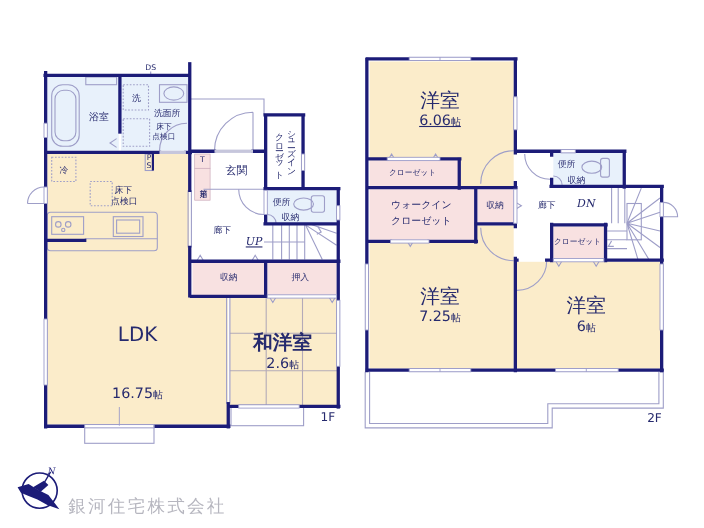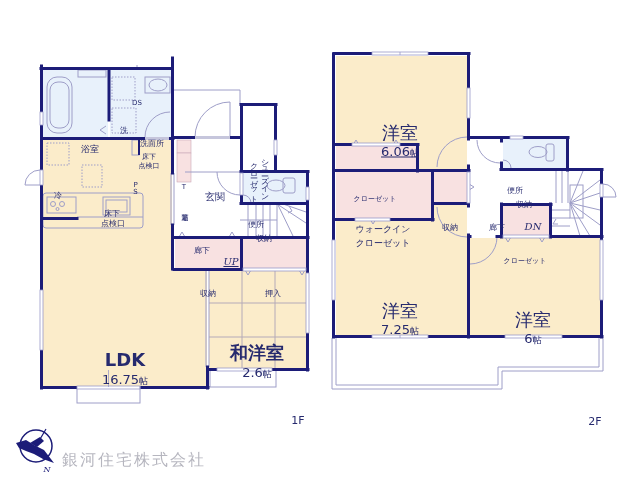--- a/index.html
+++ b/index.html
@@ -1,18 +1,18 @@
 <!DOCTYPE html>
 <html><head>
 <meta charset="utf-8">
 <style>
   html,body{margin:0;padding:0;background:#ffffff;}
   body{width:640px;height:480px;position:relative;overflow:hidden;font-family:"DejaVu Sans",sans-serif;color:#262a6e;}
   .plan{position:absolute;left:0;top:0;}
-  .lbl{position:absolute;transform:translate(-50%,-50%);white-space:nowrap;line-height:1;color:#262a6e;margin-top:41px;}
+  .lbl{position:absolute;transform:translate(-50%,-50%);white-space:nowrap;line-height:1;color:#262a6e;}
   .s7{font-size:7px;} .s8{font-size:8px;} .s9{font-size:9px;} .s10{font-size:10px;}
   .room{font-size:18px;}
   .size{font-size:13px;}
   .unit{font-size:9px;}
   .vert{writing-mode:vertical-rl;text-orientation:upright;letter-spacing:-0.5px;}
   .ital{font-family:"DejaVu Serif",serif;font-style:italic;text-align:right;}
   .floor{font-size:11px;}
   .company{position:absolute;left:62px;top:452px;font-size:16px;letter-spacing:2px;color:#b6b6bf;white-space:nowrap;line-height:1;}
 </style>
 </head>
@@ -205,22 +205,22 @@
 <div class="lbl s7" style="left:137px;top:62px;">DS</div>
 <div class="lbl s9" style="left:90px;top:108px;">浴室</div>
 <div class="lbl s8" style="left:124px;top:90px;">洗</div>
 <div class="lbl s8" style="left:152px;top:103px;">洗面所</div>
 <div class="lbl s7" style="left:149px;top:116px;">床下</div>
 <div class="lbl s7" style="left:149px;top:125px;">点検口</div>
 <div class="lbl s7 vert" style="left:135px;top:147px;">PS</div>
 <div class="lbl s8" style="left:58px;top:155px;">冷</div>
 <div class="lbl s8" style="left:112px;top:173px;">床下</div>
 <div class="lbl s8" style="left:113px;top:183px;">点検口</div>
-<div class="lbl room" style="left:125px;top:319px;font-weight:bold;">LDK</div>
-<div class="lbl size" style="left:125px;top:338px;text-align:center;"><span>16.75</span><span class="unit">帖</span></div>
+<div class="lbl room" style="left:125px;top:305px;">LDK</div>
+<div class="lbl size" style="left:125px;top:358px;text-align:center;"><span>16.75</span><span class="unit">帖</span></div>
 <div class="lbl s7" style="left:184px;top:146px;">T</div>
 <div class="lbl s7 vert" style="left:184px;top:168px;">下足箱</div>
 <div class="lbl s10" style="left:215px;top:156px;">玄関</div>
 <div class="lbl s8 vert" style="left:264px;top:134px;">シューズイン</div>
 <div class="lbl s8 vert" style="left:253px;top:137px;">クローゼット</div>
 <div class="lbl s8" style="left:256px;top:184px;">便所</div>
 <div class="lbl s8" style="left:264px;top:198px;">収納</div>
 <div class="lbl s8" style="left:202px;top:210px;">廊下</div>
 <div class="lbl s10 ital" style="left:231px;top:221px;text-decoration:underline;">UP</div>
 <div class="lbl s8" style="left:208px;top:253px;">収納</div>

